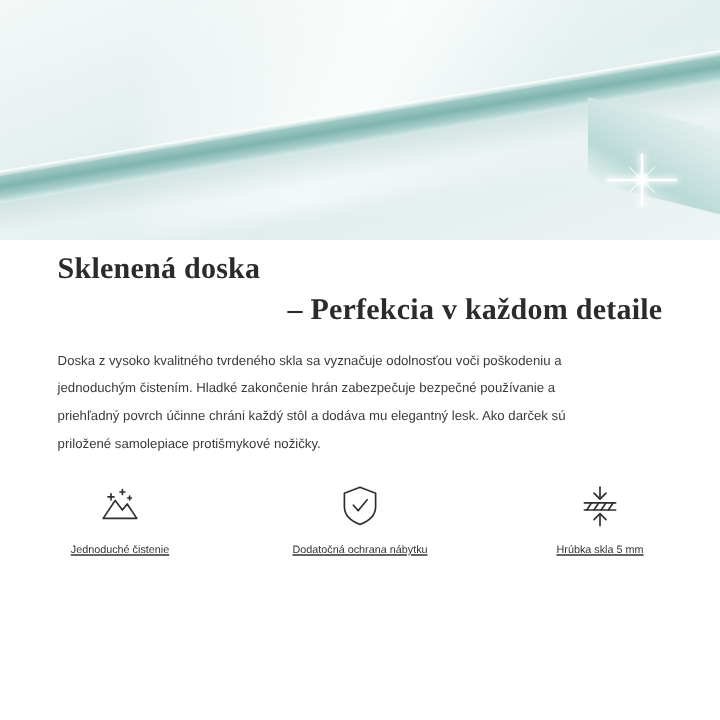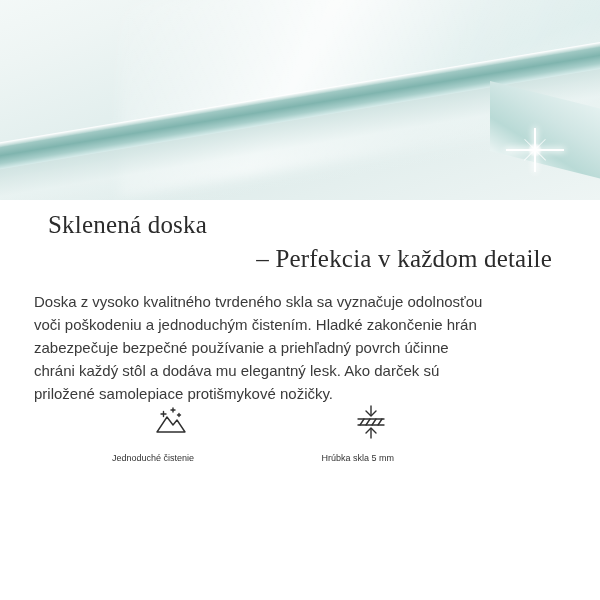--- a/index.html
+++ b/index.html
@@ -115,48 +115,49 @@
     position: absolute;
     left: 0; top: 200px;
     width: 600px;
   }
   .headline {
     padding: 8px 48px 0 48px;
     font-family: "Liberation Serif", serif;
     font-size: 25px;
     line-height: 34px;
     color: #2b2b2b;
-    font-weight: 400;
+    font-weight: 700;
     letter-spacing: 0.2px;
   }
   .headline .l2 { display: block; text-align: right; }
 
   .paragraph {
-    padding: 14px 48px 0 34px;
-    font-size: 15px;
+    padding: 14px 48px 0 48px;
+    font-size: 11px;
     line-height: 23px;
     color: #3a3a3a;
     max-width: 540px;
   }
 
   
   .features {
     position: absolute;
     left: 0; top: 398px;
     width: 600px;
     display: grid;
     grid-template-columns: repeat(3, 1fr);
     row-gap: 22px;
   }
   .feature {
     display: flex;
     flex-direction: column;
-    align-items: flex-end;
+    align-items: center;
     justify-content: flex-start;
     padding: 0 6px;
+    text-decoration: underline;
   }
   .feature-icon {
     width: 46px; height: 46px;
     display: flex; align-items: center; justify-content: center;
     margin-bottom: 8px;
   }
   .feature-label {
     font-size: 9px;
     color: #333333;
     text-align: center;
@@ -199,20 +200,29 @@
         <svg width="40" height="40" viewBox="0 0 40 40" fill="none" stroke="#2f2f2f" stroke-width="1.4" stroke-linecap="round" stroke-linejoin="round">
           <path d="M6 31 L16 16 L22 24 L26 19 L34 31 Z"></path>
           <path d="M12.5 10.5 v5 M10 13 h5"></path>
           <path d="M22 7 v4 M20 9 h4"></path>
           <path d="M28 12.5 v3 M26.5 14 h3"></path>
         </svg>
       </div>
       <div class="feature-label">Jednoduché čistenie</div>
     </div>
 
+    <div class="feature">
+      <div class="feature-icon">
+        <svg width="40" height="40" viewBox="0 0 40 40" fill="none" stroke="#2f2f2f" stroke-width="1.4" stroke-linecap="round" stroke-linejoin="round">
+          <path d="M20 5 L33 10 V21 C33 28.5 27 33.5 20 36 C13 33.5 7 28.5 7 21 V10 Z"></path>
+          <path d="M14.5 20 L18.5 24.5 L26 15.5"></path>
+        </svg>
+      </div>
+      <div class="feature-label">Dodatočná ochrana nábytku</div>
+    </div>
 
 
 
 
     <div class="feature">
       <div class="feature-icon">
         <svg width="40" height="40" viewBox="0 0 40 40" fill="none" stroke="#2f2f2f" stroke-width="1.4" stroke-linecap="round" stroke-linejoin="round">
           <path d="M20 5 V14"></path>
           <path d="M15 10 L20 15 L25 10"></path>
           <path d="M7 18 H33"></path>

